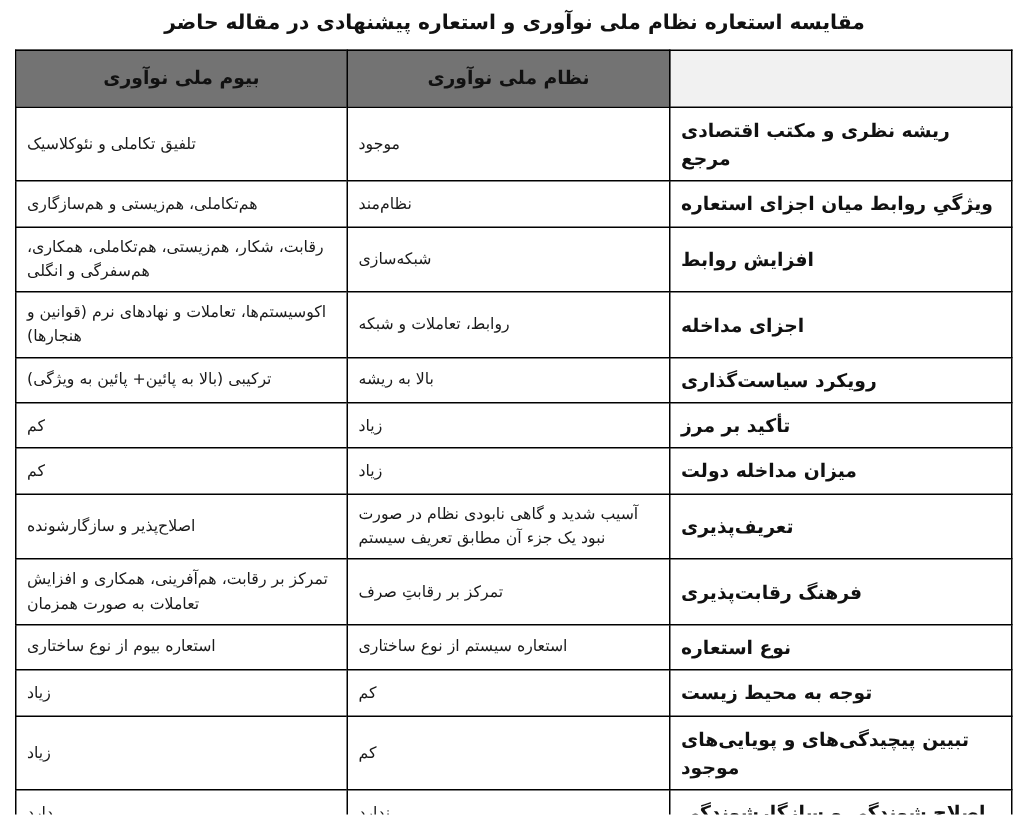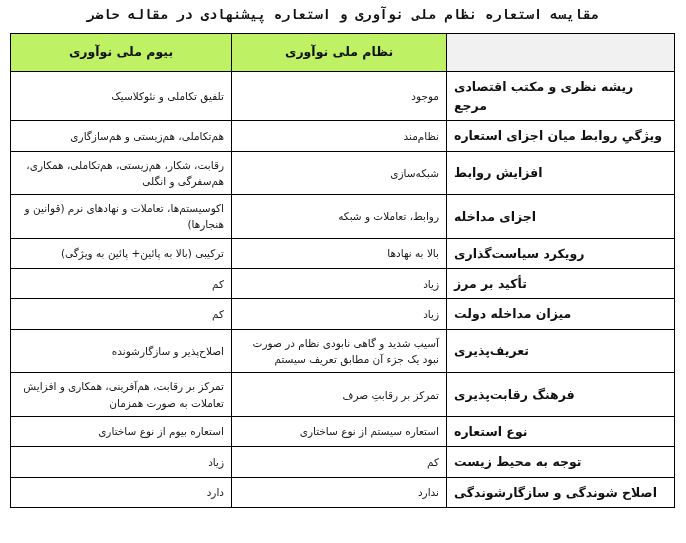--- a/index.html
+++ b/index.html
@@ -24,21 +24,20 @@
   }
   .table-title {
     text-align: center;
     font-size: 13.5px;
     font-weight: bold;
     color: #111111;
     padding: 7px 10px 8px 10px;
     letter-spacing: 0;
     line-height: 1.3;
     direction: rtl;
-    font-family: Liberation Mono, monospace;
   }
   .table-wrap {
     padding: 0 11px 0 11px;
     box-sizing: border-box;
   }
   table.cmp {
     width: 664px;
     border-collapse: collapse;
     table-layout: fixed;
     direction: rtl;
@@ -50,40 +49,40 @@
 
   table.cmp th,
   table.cmp td {
     border: 1px solid #000000;
     padding: 5px 7px;
     vertical-align: middle;
     line-height: 1.55;
     box-sizing: border-box;
   }
   table.cmp thead th {
-    background: #bef264;
+    background: #737373;
     height: 38px;
     font-size: 12.5px;
     font-weight: bold;
     text-align: center;
     color: #111111;
   }
   table.cmp thead th.blank-head {
     background: #f1f1f1;
   }
   td.row-label {
     font-size: 12.5px;
     font-weight: bold;
     text-align: left;
     color: #111111;
   }
   td.val {
     font-size: 10.5px;
     font-weight: normal;
-    text-align: right;
+    text-align: left;
     color: #1a1a1a;
   }
 </style>
 </head>
 <body>
 
 <div class="page">
 
   <div class="table-title">مقایسه استعاره نظام ملی نوآوری و استعاره پیشنهادی در مقاله حاضر</div>
 
@@ -117,21 +116,21 @@
             <td class="val">شبکه‌سازی</td>
             <td class="val">رقابت، شکار، هم‌زیستی، هم‌تکاملی، همکاری، هم‌سفرگی و انگلی</td>
           </tr>
           <tr>
             <td class="row-label">اجزای مداخله</td>
             <td class="val">روابط، تعاملات و شبکه</td>
             <td class="val">اکوسیستم‌ها، تعاملات و نهادهای نرم (قوانین و هنجارها)</td>
           </tr>
           <tr>
             <td class="row-label">رویکرد سیاست‌گذاری</td>
-            <td class="val">بالا به نهادها</td>
+            <td class="val">بالا به ریشه</td>
             <td class="val">ترکیبی (بالا به پائین+ پائین به ویژگی)</td>
           </tr>
           <tr>
             <td class="row-label">تأکید بر مرز</td>
             <td class="val">زیاد</td>
             <td class="val">کم</td>
           </tr>
           <tr>
             <td class="row-label">میزان مداخله دولت</td>
             <td class="val">زیاد</td>
@@ -151,20 +150,25 @@
             <td class="row-label">نوع استعاره</td>
             <td class="val">استعاره سیستم از نوع ساختاری</td>
             <td class="val">استعاره بیوم از نوع ساختاری</td>
           </tr>
           <tr>
             <td class="row-label">توجه به محیط زیست</td>
             <td class="val">کم</td>
             <td class="val">زیاد</td>
           </tr>
           <tr>
+            <td class="row-label">تبیین پیچیدگی‌های و پویایی‌های موجود</td>
+            <td class="val">کم</td>
+            <td class="val">زیاد</td>
+          </tr>
+          <tr>
             <td class="row-label">اصلاح شوندگی و سازگارشوندگی</td>
             <td class="val">ندارد</td>
             <td class="val">دارد</td>
           </tr>
         </tbody>
     </table>
   </div>
 
 </div>
 

